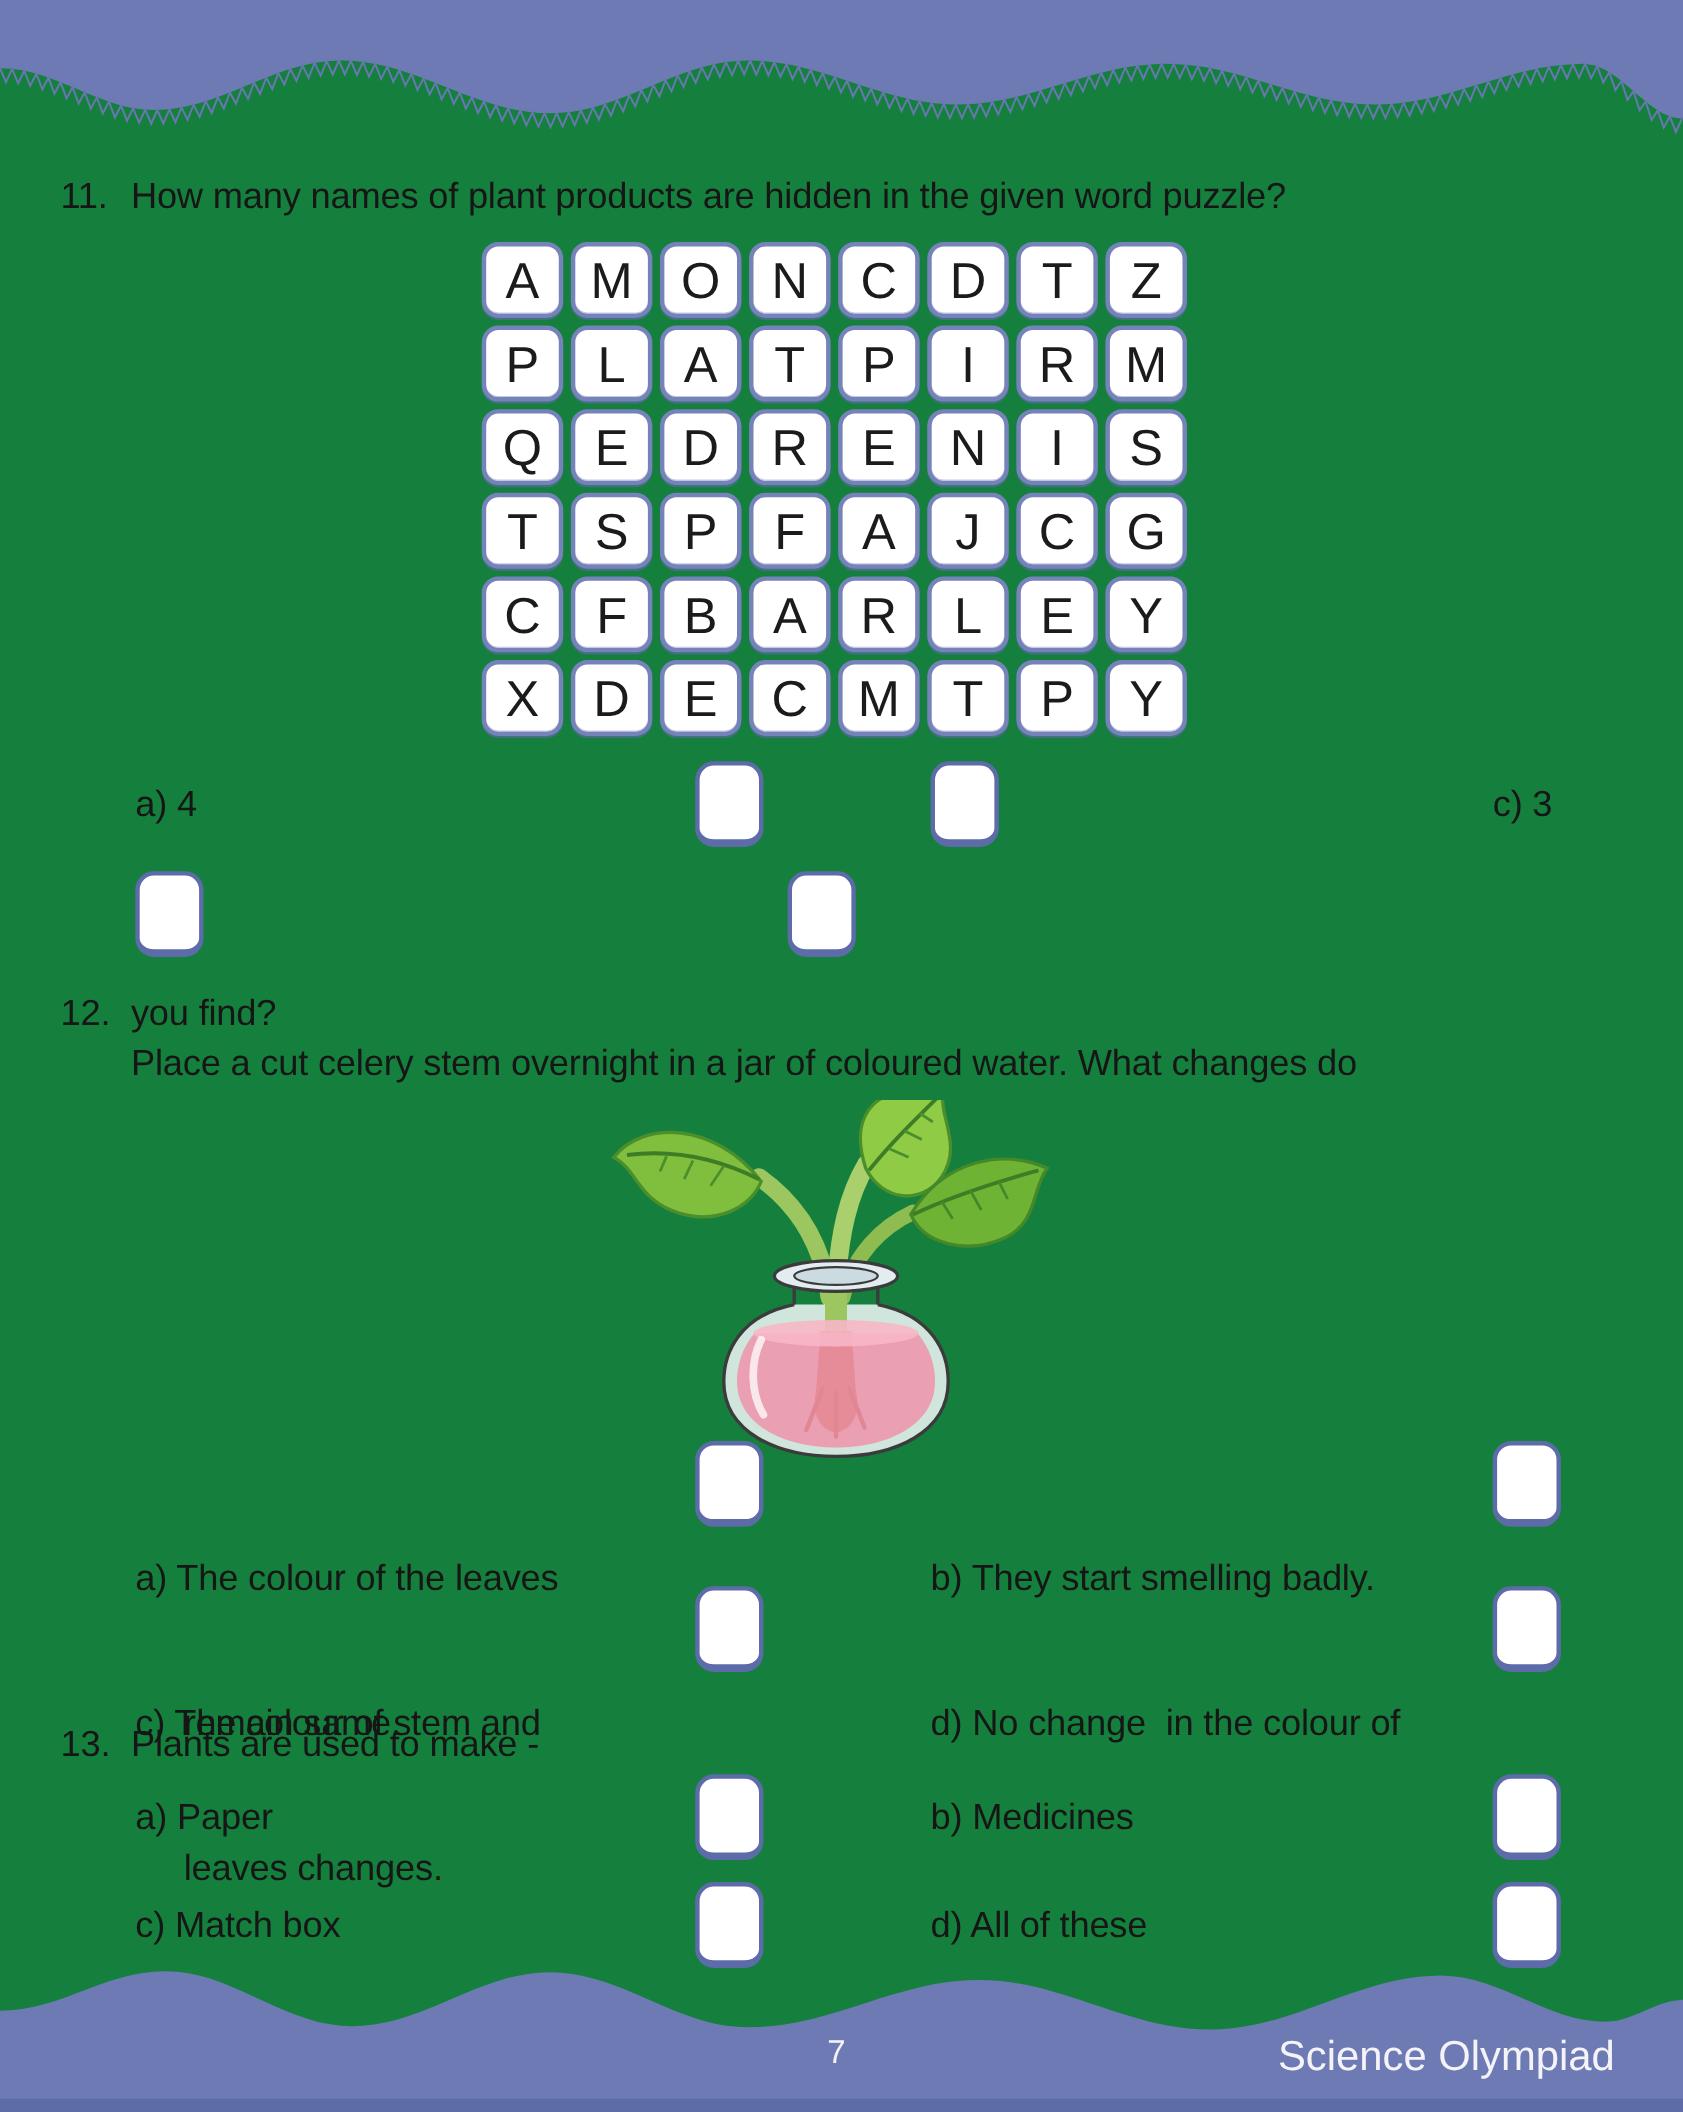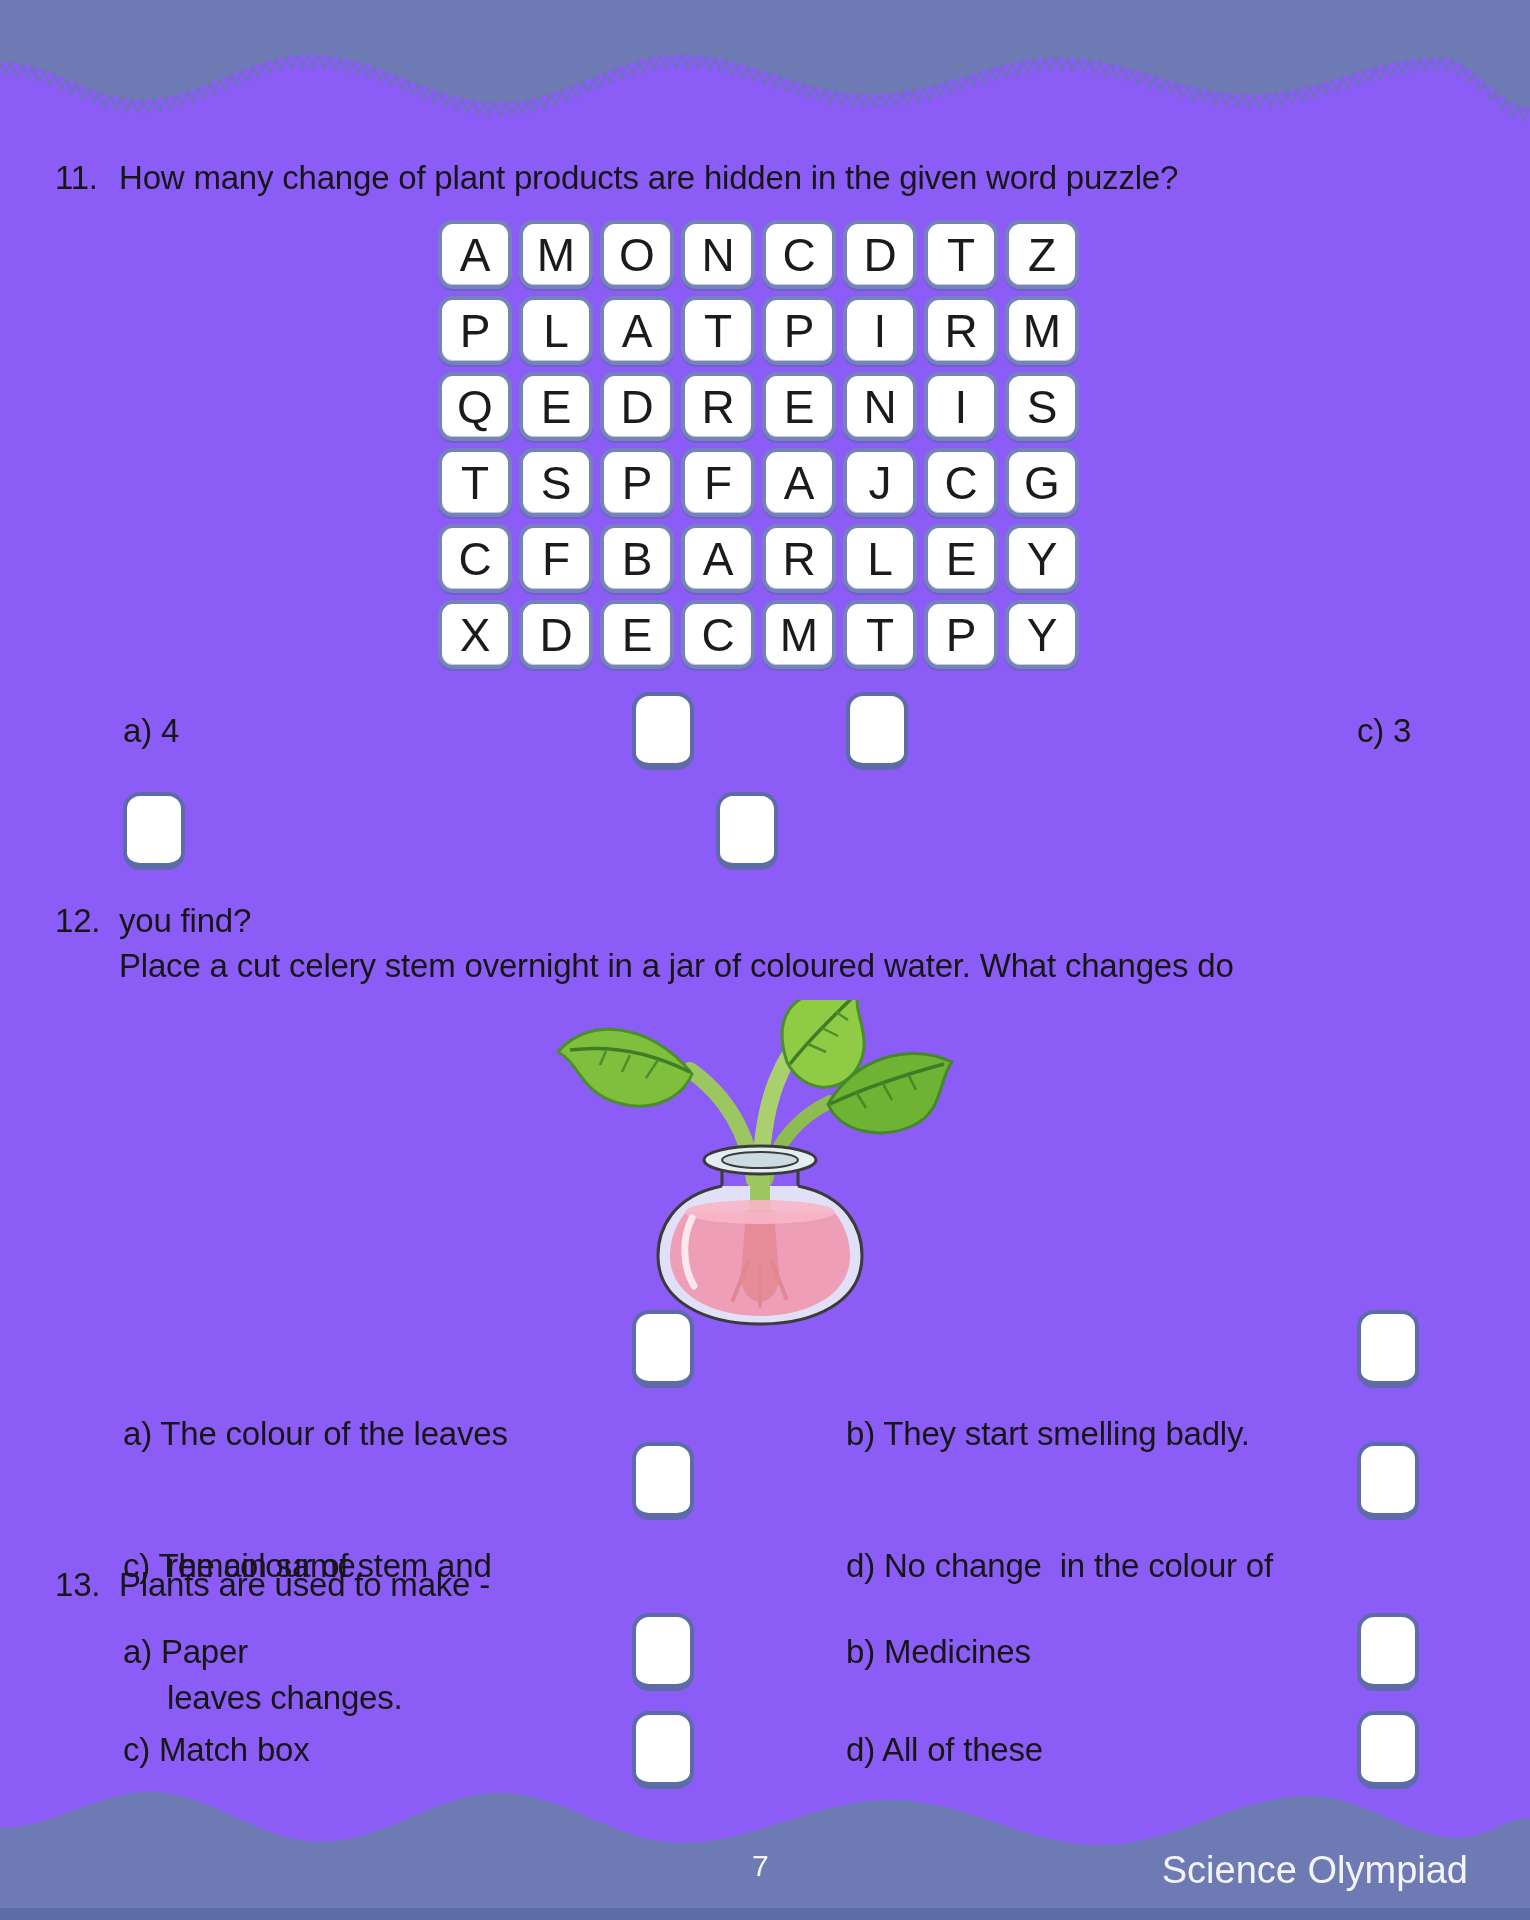--- a/index.html
+++ b/index.html
@@ -1,17 +1,17 @@
 <!DOCTYPE html>
 <html><head>
 <meta charset="utf-8">
 <style>
   html,body{margin:0;padding:0;background:#ffffff;}
   body{font-family:"Liberation Sans","DejaVu Sans",sans-serif;}
-  .page{position:relative;width:1530px;height:1920px;background:#8b5cf6;overflow:hidden;}
+  .page{position:relative;width:1530px;height:1920px;background:#15803d;overflow:hidden;}
 
   svg.deco{position:absolute;left:0;display:block;}
 
   .qrow{position:absolute;left:55px;display:flex;align-items:flex-start;
         font-size:33px;line-height:45px;color:#161616;letter-spacing:-0.2px;}
   .qnum{flex:none;width:64px;}
   .qtext div{white-space:pre;}
 
   .letter-grid{position:absolute;left:438px;top:220px;display:grid;
         grid-template-columns:repeat(8,74px);grid-auto-rows:69px;gap:7px;}
@@ -40,21 +40,21 @@
 
 <div class="page">
 
   <svg class="deco" style="top:0" width="1530" height="130" viewBox="0 0 1530 130">
     <path id="header-fill" fill="#6E7AB4" d="M0,0 L1530,0 L1530,108.0 L1530,108.0 L1520,106.5 L1510,102.2 L1500,95.5 L1490,87.3 L1480,78.7 L1470,70.5 L1460,63.8 L1450,59.5 L1440,58.0 L1430,58.3 L1420,59.0 L1410,60.2 L1400,61.9 L1390,64.0 L1380,66.4 L1370,69.1 L1360,72.0 L1350,75.0 L1340,78.0 L1330,81.0 L1320,83.9 L1310,86.6 L1300,89.0 L1290,91.1 L1280,92.8 L1270,94.0 L1260,94.7 L1250,95.0 L1240,94.7 L1230,94.0 L1220,92.8 L1210,91.1 L1200,89.0 L1190,86.6 L1180,83.9 L1170,81.0 L1160,78.0 L1150,75.0 L1140,72.0 L1130,69.1 L1120,66.4 L1110,64.0 L1100,61.9 L1090,60.2 L1080,59.0 L1070,58.3 L1060,58.0 L1050,58.3 L1040,59.0 L1030,60.2 L1020,61.9 L1010,64.0 L1000,66.4 L990,69.1 L980,72.0 L970,75.0 L960,78.0 L950,81.0 L940,83.9 L930,86.6 L920,89.0 L910,91.1 L900,92.8 L890,94.0 L880,94.7 L870,95.0 L860,94.7 L850,93.9 L840,92.6 L830,90.8 L820,88.5 L810,85.9 L800,83.0 L790,79.9 L780,76.7 L770,73.3 L760,70.1 L750,67.0 L740,64.1 L730,61.5 L720,59.2 L710,57.4 L700,56.1 L690,55.3 L680,55.0 L670,55.4 L660,56.4 L650,58.2 L640,60.6 L630,63.6 L620,67.0 L610,70.8 L600,74.8 L590,79.0 L580,83.2 L570,87.2 L560,91.0 L550,94.4 L540,97.4 L530,99.8 L520,101.6 L510,102.6 L500,103.0 L490,102.7 L480,101.7 L470,100.1 L460,97.9 L450,95.3 L440,92.1 L430,88.6 L420,84.9 L410,81.0 L400,77.0 L390,73.1 L380,69.4 L370,65.9 L360,62.7 L350,60.1 L340,57.9 L330,56.3 L320,55.3 L310,55.0 L300,55.4 L290,56.5 L280,58.4 L270,60.9 L260,63.9 L250,67.5 L240,71.3 L230,75.4 L220,79.6 L210,83.7 L200,87.5 L190,91.1 L180,94.1 L170,96.6 L160,98.5 L150,99.6 L140,100.0 L130,99.5 L120,98.1 L110,95.9 L100,92.8 L90,89.2 L80,85.2 L70,81.0 L60,76.8 L50,72.8 L40,69.2 L30,66.1 L20,63.9 L10,62.5 L0,62.0 Z"></path>
     <path id="header-zigzag" fill="none" stroke="#6877B1" stroke-width="1.8" d="M0.0,62.0 L5.5,74.6 L11.0,62.6 L16.5,75.8 L22.0,64.3 L27.5,78.0 L33.0,67.0 L38.5,81.2 L44.0,70.5 L49.5,85.1 L55.0,74.7 L60.5,89.5 L66.0,79.3 L71.5,94.1 L77.0,84.0 L82.5,98.8 L88.0,88.5 L93.5,103.1 L99.0,92.5 L104.5,106.8 L110.0,95.9 L115.5,109.7 L121.0,98.3 L126.5,111.6 L132.0,99.7 L137.5,112.5 L143.0,100.0 L148.5,112.2 L154.0,99.3 L159.5,111.1 L165.0,97.6 L170.5,109.0 L176.0,95.2 L181.5,106.2 L187.0,92.0 L192.5,102.7 L198.0,88.3 L203.5,98.7 L209.0,84.1 L214.5,94.3 L220.0,79.6 L225.5,89.8 L231.0,75.0 L236.5,85.3 L242.0,70.5 L247.5,80.9 L253.0,66.4 L258.5,76.9 L264.0,62.7 L269.5,73.5 L275.0,59.5 L280.5,70.8 L286.0,57.2 L291.5,68.8 L297.0,55.6 L302.5,67.7 L308.0,55.0 L313.5,67.5 L319.0,55.3 L324.5,68.2 L330.0,56.3 L335.5,69.6 L341.0,58.1 L346.5,71.7 L352.0,60.6 L357.5,74.5 L363.0,63.6 L368.5,77.9 L374.0,67.2 L379.5,81.7 L385.0,71.2 L390.5,85.8 L396.0,75.4 L401.5,90.1 L407.0,79.8 L412.5,94.5 L418.0,84.1 L423.5,98.7 L429.0,88.3 L434.5,102.7 L440.0,92.1 L445.5,106.4 L451.0,95.5 L456.5,109.6 L462.0,98.4 L467.5,112.1 L473.0,100.6 L478.5,114.0 L484.0,102.2 L489.5,115.1 L495.0,102.9 L500.5,115.5 L506.0,102.9 L511.5,115.0 L517.0,102.0 L522.5,113.7 L528.0,100.2 L533.5,111.5 L539.0,97.7 L544.5,108.6 L550.0,94.4 L555.5,105.1 L561.0,90.6 L566.5,101.1 L572.0,86.4 L577.5,96.7 L583.0,81.9 L588.5,92.1 L594.0,77.3 L599.5,87.5 L605.0,72.8 L610.5,83.1 L616.0,68.5 L621.5,79.0 L627.0,64.6 L632.5,75.3 L638.0,61.2 L643.5,72.2 L649.0,58.4 L654.5,69.8 L660.0,56.4 L665.5,68.3 L671.0,55.3 L676.5,67.5 L682.0,55.0 L687.5,67.7 L693.0,55.5 L698.5,68.4 L704.0,56.6 L709.5,69.8 L715.0,58.3 L720.5,71.8 L726.0,60.5 L731.5,74.3 L737.0,63.2 L742.5,77.3 L748.0,66.4 L753.5,80.5 L759.0,69.8 L764.5,84.0 L770.0,73.3 L775.5,87.7 L781.0,77.0 L786.5,91.3 L792.0,80.5 L797.5,94.8 L803.0,83.9 L808.5,98.0 L814.0,87.0 L819.5,100.9 L825.0,89.7 L830.5,103.4 L836.0,91.9 L841.5,105.3 L847.0,93.6 L852.5,106.7 L858.0,94.6 L863.5,107.4 L869.0,95.0 L874.5,107.4 L880.0,94.7 L885.5,106.9 L891.0,93.9 L896.5,105.8 L902.0,92.5 L907.5,104.1 L913.0,90.5 L918.5,101.9 L924.0,88.1 L929.5,99.2 L935.0,85.3 L940.5,96.3 L946.0,82.2 L951.5,93.1 L957.0,78.9 L962.5,89.8 L968.0,75.6 L973.5,86.4 L979.0,72.3 L984.5,83.1 L990.0,69.1 L995.5,80.1 L1001.0,66.1 L1006.5,77.3 L1012.0,63.5 L1017.5,74.9 L1023.0,61.4 L1028.5,73.0 L1034.0,59.7 L1039.5,71.6 L1045.0,58.6 L1050.5,70.7 L1056.0,58.0 L1061.5,70.5 L1067.0,58.1 L1072.5,70.9 L1078.0,58.8 L1083.5,71.9 L1089.0,60.1 L1094.5,73.4 L1100.0,61.9 L1105.5,75.5 L1111.0,64.2 L1116.5,78.0 L1122.0,66.9 L1127.5,80.9 L1133.0,69.9 L1138.5,84.0 L1144.0,73.2 L1149.5,87.3 L1155.0,76.5 L1160.5,90.7 L1166.0,79.8 L1171.5,94.0 L1177.0,83.1 L1182.5,97.1 L1188.0,86.1 L1193.5,100.0 L1199.0,88.8 L1204.5,102.5 L1210.0,91.1 L1215.5,104.6 L1221.0,92.9 L1226.5,106.1 L1232.0,94.2 L1237.5,107.1 L1243.0,94.9 L1248.5,107.5 L1254.0,95.0 L1259.5,107.3 L1265.0,94.4 L1270.5,106.4 L1276.0,93.3 L1281.5,105.0 L1287.0,91.6 L1292.5,103.1 L1298.0,89.5 L1303.5,100.7 L1309.0,86.9 L1314.5,97.9 L1320.0,83.9 L1325.5,94.9 L1331.0,80.7 L1336.5,91.6 L1342.0,77.4 L1347.5,88.2 L1353.0,74.1 L1358.5,84.9 L1364.0,70.8 L1369.5,81.7 L1375.0,67.7 L1380.5,78.8 L1386.0,64.9 L1391.5,76.1 L1397.0,62.5 L1402.5,73.9 L1408.0,60.5 L1413.5,72.2 L1419.0,59.1 L1424.5,71.1 L1430.0,58.3 L1435.5,70.6 L1441.0,58.0 L1446.5,71.1 L1452.0,60.2 L1457.5,75.0 L1463.0,65.6 L1468.5,81.9 L1474.0,73.6 L1479.5,90.7 L1485.0,83.0 L1490.5,100.3 L1496.0,92.4 L1501.5,109.1 L1507.0,100.4 L1512.5,116.0 L1518.0,105.8 L1523.5,119.9 L1529.0,108.0"></path>
   </svg>
 
   <div class="qrow" style="top:155px">
     <div class="qnum">11.</div>
-    <div class="qtext">How many change of plant products are hidden in the given word puzzle?</div>
+    <div class="qtext">How many names of plant products are hidden in the given word puzzle?</div>
   </div>
 
   <div class="letter-grid" id="letter-grid">
       <div class="cell">A</div>
       <div class="cell">M</div>
       <div class="cell">O</div>
       <div class="cell">N</div>
       <div class="cell">C</div>
       <div class="cell">D</div>
       <div class="cell">T</div>

